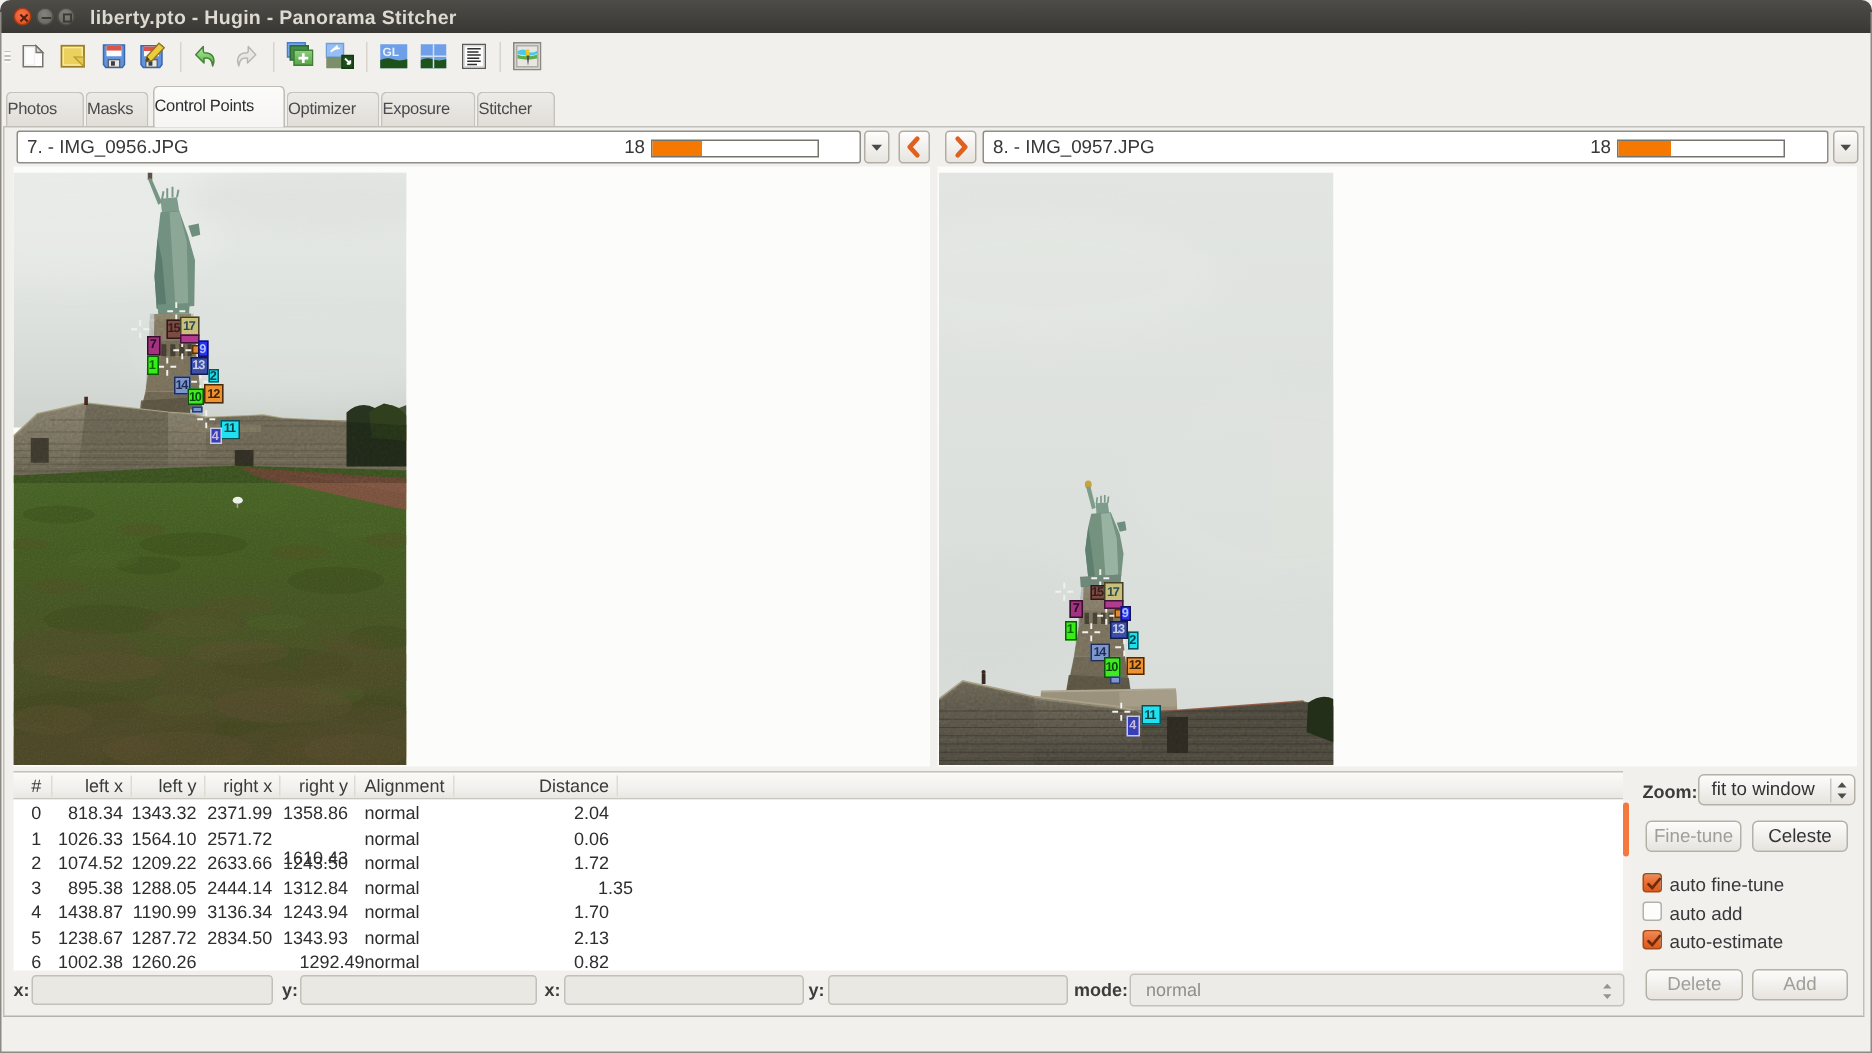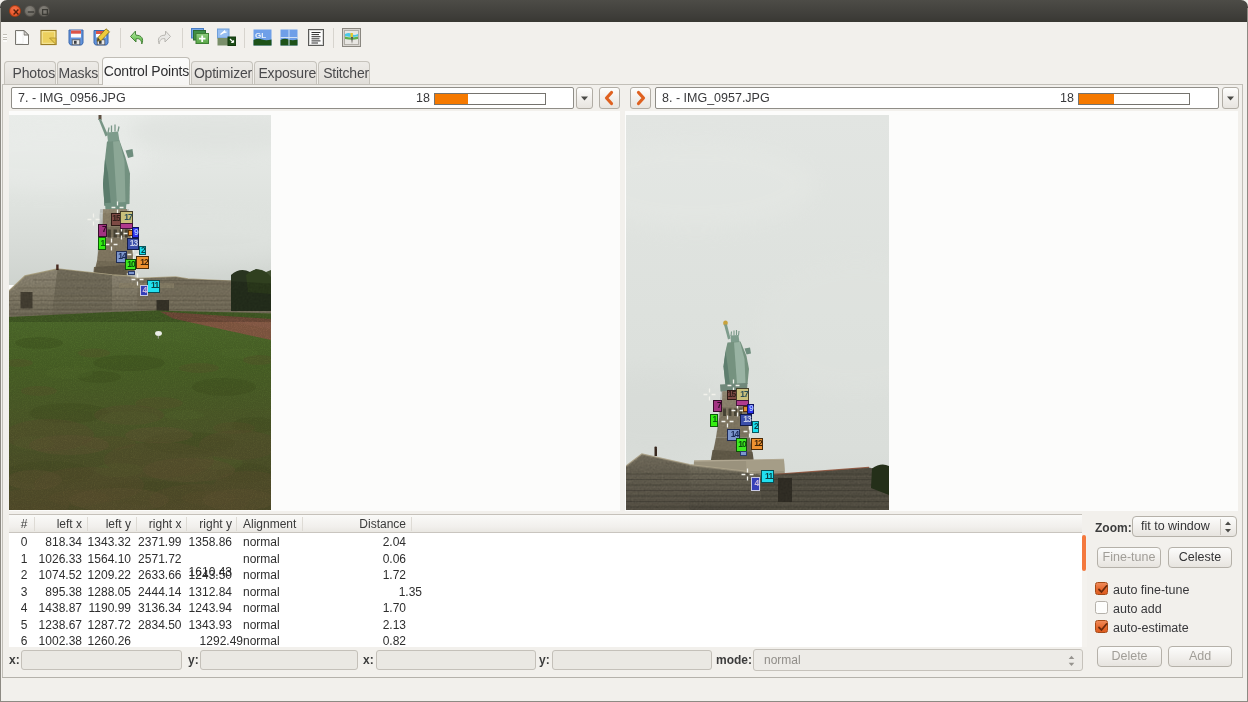--- a/index.html
+++ b/index.html
@@ -18,21 +18,21 @@
 
 .wedge{position:absolute;background:#8d8a83;}
 
 #grip{position:absolute;left:3px;top:34px;width:4px;height:8px;
  background:repeating-linear-gradient(180deg,#c2bfb8 0 1px,#fbfaf8 1px 2.7px);}
 .tsep{position:absolute;top:28px;width:1px;height:20px;background:#d7d4ce;}
 .ticon{position:absolute;}
 
 .tab{position:absolute;box-sizing:border-box;border:1px solid #c6c3bc;border-bottom:none;
  border-radius:4px 4px 0 0;background:linear-gradient(#edebe7,#e1ded9);
- font-size:14px;color:#4a4a4c;text-align:right;top:61px;height:23px;line-height:22px;letter-spacing:-0.2px;}
+ font-size:11px;color:#4a4a4c;text-align:left;top:61px;height:23px;line-height:22px;letter-spacing:-0.2px;}
 .tab.active{top:57px;height:28px;line-height:26px;background:linear-gradient(#fbfbfa,#f6f5f3);color:#2e2e30;z-index:5;border-color:#c0bdb6;}
 #pagetop{position:absolute;left:2px;top:84px;width:1241px;height:1px;background:#c2bfb8;z-index:1;}
 #pageleft{position:absolute;left:2px;top:84px;width:1px;height:593px;background:#c2bfb8;}
 #pageright{position:absolute;left:1242px;top:84px;width:1px;height:593px;background:#c2bfb8;}
 #pagebottom{position:absolute;left:2px;top:677px;width:1241px;height:1px;background:#b5b2ab;}
 
 .combo{position:absolute;top:87px;height:22px;box-sizing:border-box;background:#fff;border:1px solid #8f8d87;border-radius:2px;}
 .combo .fname{position:absolute;left:6px;top:0;line-height:21px;font-size:12.5px;color:#38383a;}
 .combo .cnt{position:absolute;top:0;line-height:21px;font-size:12.5px;color:#38383a;text-align:right;}
 .pbar{position:absolute;top:5px;width:112px;height:12px;box-sizing:border-box;background:#fff;border:1px solid #75736e;}
@@ -41,21 +41,21 @@
  background:linear-gradient(#fefefd,#f3f1ee 45%,#e8e5e0);border:1px solid #b1ada5;border-radius:3px;}
 .navbtn{position:absolute;top:87px;width:21px;height:22px;box-sizing:border-box;
  background:linear-gradient(#fefefd,#f3f1ee 45%,#e8e5e0);border:1px solid #b1ada5;border-radius:3px;}
 
 #canvas1{position:absolute;left:9px;top:111px;width:611px;height:400px;background:#fcfcfb;}
 #canvas2{position:absolute;left:625px;top:111px;width:613px;height:400px;background:#fcfcfb;}
 #photo1{position:absolute;left:9px;top:115px;width:262px;height:395px;}
 #photo2{position:absolute;left:626px;top:115px;width:263px;height:395px;}
 
 .m{position:absolute;box-sizing:border-box;font-weight:bold;font-size:8.5px;letter-spacing:-0.8px;
- font-family:"Liberation Sans",sans-serif;text-align:right;z-index:3;text-indent:-0.8px;}
+ font-family:"Liberation Sans",sans-serif;text-align:center;z-index:3;text-indent:-0.8px;}
 .ch{position:absolute;z-index:2;}
 
 #thead{position:absolute;left:9px;top:514px;width:1073px;height:19px;border-top:1px solid #c5c1ba;
  background:linear-gradient(#fafaf8,#f1efec 70%,#e9e7e2);border-bottom:1px solid #c9c5bf;box-sizing:border-box;}
 #thead span{position:absolute;top:2px;font-size:12px;color:#3a3a3a;line-height:15px;}
 #thead .sep{position:absolute;top:2px;width:1px;height:14px;background:#dedbd5;}
 #tbody{position:absolute;left:9px;top:533px;width:1073px;height:114px;background:#fff;}
 .trow{position:absolute;left:0;width:1073px;height:17px;font-size:12px;color:#2e2e2e;}
 .trow span{position:absolute;top:0;line-height:16px;text-align:right;}
 #vscroll{position:absolute;left:1082px;top:533px;width:5px;height:114px;background:#f4f2ee;}
@@ -94,20 +94,21 @@
     <div class="wbtn" id="btn-min">
         <svg width="12" height="12" viewBox="0 0 12 12">
           <path d="M2.8 6 h6.4" stroke="#3b3a35" stroke-width="1.4"></path>
         </svg>
       </div>
     <div class="wbtn" id="btn-max">
         <svg width="12" height="12" viewBox="0 0 12 12">
           <rect x="3.6" y="3.6" width="4.8" height="4.8" fill="none" stroke="#3b3a35" stroke-width="1.3"></rect>
         </svg>
       </div>
+    <div id="wtitle">liberty.pto - Hugin - Panorama Stitcher</div>
   </div>
 
   <div class="wedge" style="left:0;top:8px;width:1px;height:694px;"></div>
   <div class="wedge" style="left:1247px;top:8px;width:1px;height:694px;"></div>
   <div class="wedge" style="left:0;top:701px;width:1248px;height:1px;"></div>
 
   <div id="grip"></div>
   <svg class="ticon" style="left:14px;top:29px;" width="16" height="17" viewBox="0 0 16 17">
     <path d="M1.5 1.5 H10 L14.5 6 V15.5 H1.5 Z" fill="#fdfdfd" stroke="#77756f" stroke-width="1"></path>
     <path d="M10 1.5 L10 6 L14.5 6 Z" fill="#d9d7d3" stroke="#77756f" stroke-width="1"></path>

